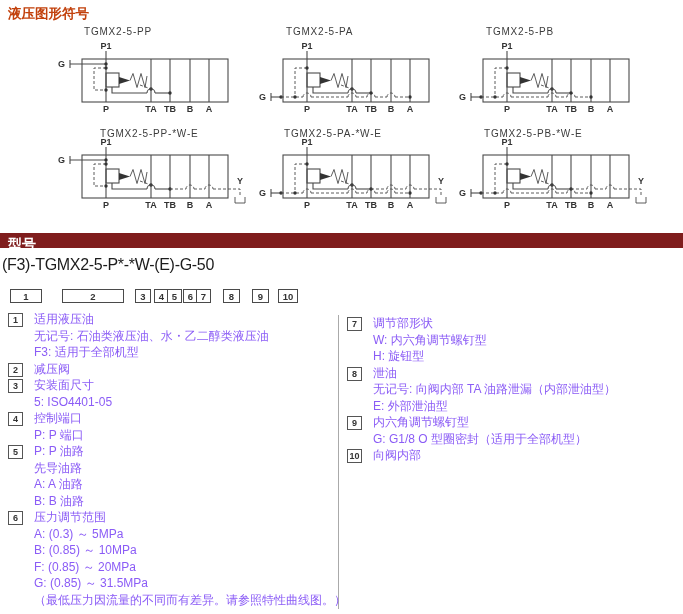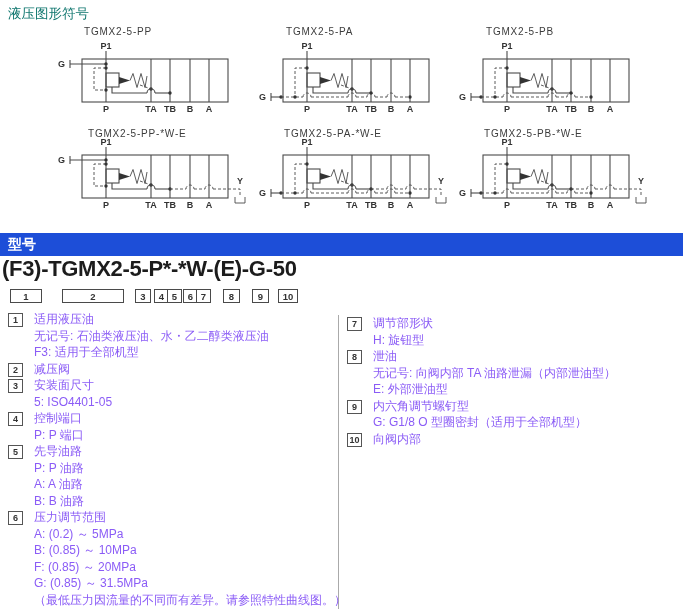--- a/index.html
+++ b/index.html
@@ -1,31 +1,31 @@
 <!DOCTYPE html>
 <html><head>
 <meta charset="utf-8">
 <style>
   html,body{margin:0;padding:0;background:#fff;}
   .page{position:relative;width:683px;height:614px;background:#ffffff;
         font-family:"Liberation Sans","DejaVu Sans",sans-serif;overflow:hidden;}
-  .page-title{position:absolute;left:8px;top:5px;font-size:13.5px;font-weight:400;color:#0f766e;}
+  .page-title{position:absolute;left:8px;top:5px;font-size:13.5px;font-weight:700;color:#c2410c;}
   .dtitle{position:absolute;font-size:10px;font-weight:400;color:#3c3c3c;
           letter-spacing:0.8px;white-space:nowrap;}
   svg.diag{position:absolute;overflow:visible;}
   .ln{stroke:#4a4a4a;stroke-width:1.1;fill:none;}
   .thin{stroke:#4a4a4a;stroke-width:0.9;fill:none;}
   .dash{stroke:#4a4a4a;stroke-width:0.9;fill:none;stroke-dasharray:3,2;}
   .dot{fill:#333;stroke:none;}
   .sym{fill:#333;stroke:none;}
   text.st{font:700 9px "Liberation Sans",sans-serif;fill:#333;text-anchor:middle;}
   text.gt{font:700 9px "Liberation Sans",sans-serif;fill:#333;text-anchor:start;}
-  .bar{position:absolute;left:0;top:233px;width:683px;height:23px;background:#1d4ed8;}
+  .bar{position:absolute;left:0;top:233px;width:683px;height:15px;background:#7f1d1d;}
   .bar-label{font-size:14px;font-weight:700;color:#ffffff;line-height:23px;padding-left:8px;}
-  .model-code{position:absolute;left:2px;top:256px;font-size:22px;font-weight:700;
+  .model-code{position:absolute;left:2px;top:256px;font-size:16px;font-weight:400;
               color:#1c1c1c;letter-spacing:-0.3px;white-space:nowrap;}
   .cbox{position:absolute;top:289px;height:12px;border:1.6px solid #4a4a4a;background:#fff;
         display:flex;align-items:center;justify-content:center;
         font-size:9.5px;font-weight:700;color:#333;}
   .divider{position:absolute;left:338px;top:315px;width:1px;height:294px;background:#aaa;}
   .notes{position:absolute;}
   .notes-left{left:8px;top:311px;width:326px;}
   .notes-right{left:347px;top:315px;width:332px;}
   .note{display:flex;align-items:flex-start;}
   .nbox{flex:none;width:13px;height:12px;border:1.5px solid #555;margin:2px 11px 0 0;
@@ -37,21 +37,21 @@
 </head>
 <body>
 
 <div class="page">
 
   <div class="page-title">液压图形符号</div>
 
   <div class="dtitle" style="left:84px;top:26px">TGMX2-5-PP</div>
   <div class="dtitle" style="left:286px;top:26px">TGMX2-5-PA</div>
   <div class="dtitle" style="left:486px;top:26px">TGMX2-5-PB</div>
-  <div class="dtitle" style="left:88px;top:128px">TGMX2-5-PP-*W-E</div>
+  <div class="dtitle" style="left:100px;top:128px">TGMX2-5-PP-*W-E</div>
   <div class="dtitle" style="left:284px;top:128px">TGMX2-5-PA-*W-E</div>
   <div class="dtitle" style="left:484px;top:128px">TGMX2-5-PB-*W-E</div>
 
   <svg class="diag" style="left:54px;top:38px" width="200" height="80" viewBox="0 0 200 80">
     <rect class="ln" x="28" y="21" width="146" height="43"></rect>
     <g>
       <line class="ln" x1="52" y1="13" x2="52" y2="64"></line>
         <line class="ln" x1="97" y1="21" x2="97" y2="64"></line>
       <line class="ln" x1="116" y1="21" x2="116" y2="64"></line>
         <line class="ln" x1="136" y1="21" x2="136" y2="64"></line>
@@ -380,44 +380,45 @@
     <div class="note">
       <span class="nbox">4</span>
       <div class="nlines">
         <div class="nline">控制端口</div>
         <div class="nline">P: P 端口</div>
       </div>
     </div>
     <div class="note">
       <span class="nbox">5</span>
       <div class="nlines">
+        <div class="nline">P: P 油路</div>
         <div class="nline">先导油路</div>
-        <div class="nline">P: P 油路</div>
         <div class="nline">A: A 油路</div>
         <div class="nline">B: B 油路</div>
       </div>
     </div>
     <div class="note">
       <span class="nbox">6</span>
       <div class="nlines">
         <div class="nline">压力调节范围</div>
-        <div class="nline">A:  (0.2) ～ 5MPa</div>
+        <div class="nline">A:  (0.3) ～ 5MPa</div>
         <div class="nline">B:  (0.85) ～ 10MPa</div>
         <div class="nline">F:  (0.85) ～ 20MPa</div>
         <div class="nline">G:  (0.85) ～ 31.5MPa</div>
         <div class="nline">（最低压力因流量的不同而有差异。请参照特性曲线图。）</div>
       </div>
     </div>
   </div>
 
   <div class="notes notes-right">
     <div class="note">
       <span class="nbox">7</span>
       <div class="nlines">
         <div class="nline">调节部形状</div>
+        <div class="nline">W: 内六角调节螺钉型</div>
         <div class="nline">H: 旋钮型</div>
       </div>
     </div>
     <div class="note">
       <span class="nbox">8</span>
       <div class="nlines">
         <div class="nline">泄油</div>
         <div class="nline">无记号: 向阀内部 TA 油路泄漏（内部泄油型）</div>
         <div class="nline">E: 外部泄油型</div>
       </div>

